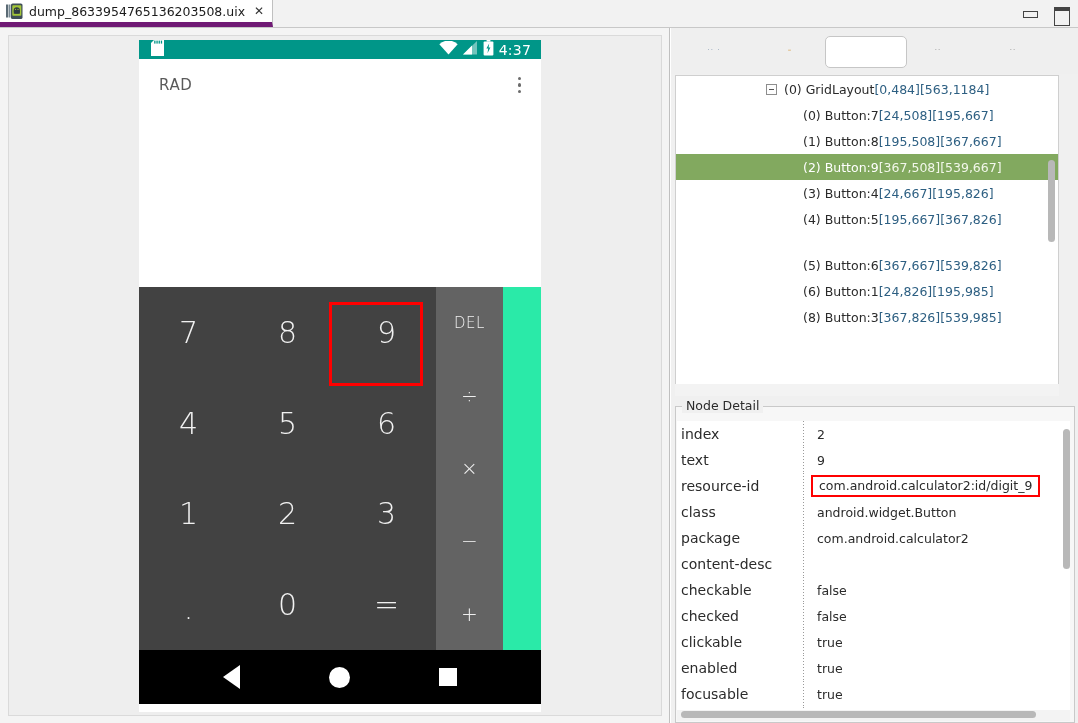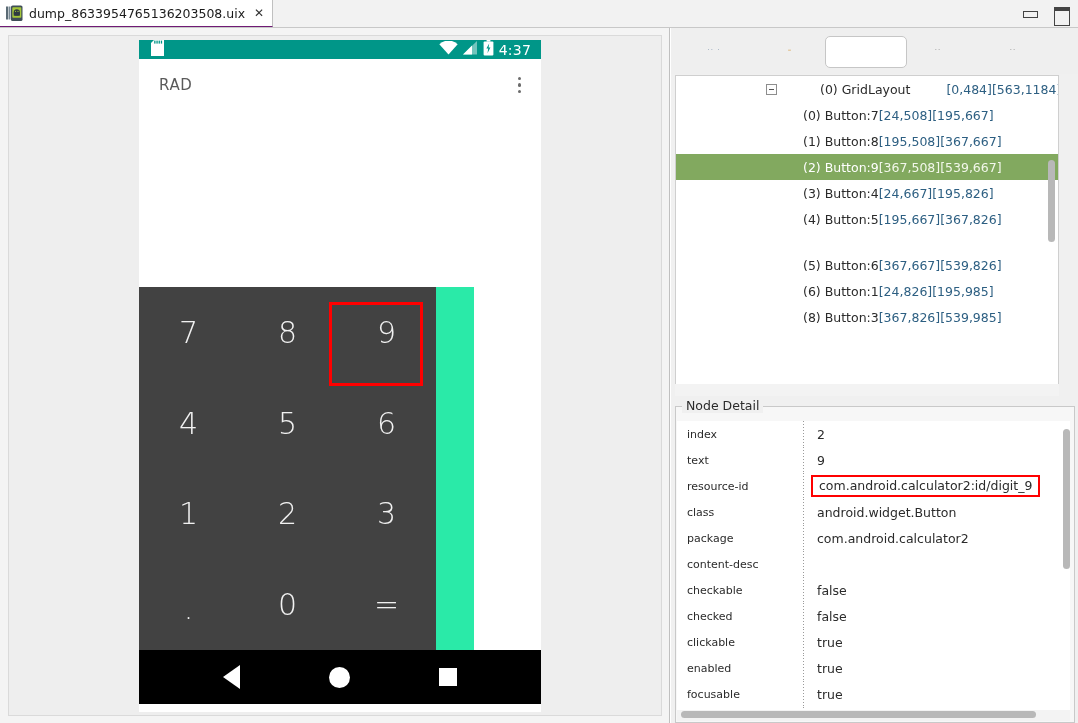--- a/index.html
+++ b/index.html
@@ -16,21 +16,21 @@
     position: absolute; left: 0; top: 0; width: 1078px; height: 28px;
     background: #f2f2f2;
     border-bottom: 1px solid #c8c8c8;
   }
   #tab {
     position: absolute; left: 0; top: 0; height: 27px;
     display: flex; align-items: center; gap: 6px;
     padding: 0 8px 0 6px;
     background: #ffffff;
     border-right: 1px solid #c0c0c0;
-    border-bottom: 1px solid #701a75;
+    border-bottom: 5px solid #701a75;
   }
   #tab .tab-label {
     font-size: 12.5px; color: #1a1a1a; white-space: nowrap;
     font-family: "DejaVu Sans", "Liberation Sans", sans-serif;
   }
   .android-icon { width: 17px; height: 17px; display: block; }
   #tab-close {
     font-size: 12px; color: #333; margin-left: 3px; line-height: 1;
     font-family: "DejaVu Sans", sans-serif;
   }
@@ -200,21 +200,21 @@
   #nd-title {
     position: absolute; left: 6px; top: -9px; background: #f0f0f0;
     font-size: 12.5px; color: #2b2b2b; padding: 0 4px;
   }
   #ndtable {
     position: absolute; left: 1px; top: 14px; width: 393px; height: 300px;
     background: #ffffff; overflow: hidden;
   }
   .ndrow { height: 26px; display: flex; align-items: center; position: relative; }
   .ndkey {
-    width: 126px; padding-left: 10px; font-size: 11px; color: #2b2b2b;
+    width: 126px; padding-left: 4px; font-size: 14px; color: #2b2b2b;
     flex: none;
   }
   .ndsep {
     position: absolute; left: 126px; top: 0; width: 1px; height: 26px;
     background: repeating-linear-gradient(to bottom, #9a9a9a 0 1px, transparent 1px 3px);
   }
   .ndval { padding-left: 14px; font-size: 12.5px; color: #2b2b2b; }
   .ndval.hl {
     border: 2.5px solid #ff0000; padding: 2px 6px; margin-left: 8px;
     display: inline-block; line-height: 1.05;
@@ -316,20 +316,27 @@
           <div class="key">5</div>
           <div class="key">6</div>
           <div class="key">1</div>
           <div class="key">2</div>
           <div class="key">3</div>
           <div class="key dot">.</div>
           <div class="key">0</div>
           <div class="key">=</div>
           <div id="highlight-9"></div>
         </div>
+        <div id="ops">
+          <div class="opkey del">DEL</div>
+          <div class="opkey">÷</div>
+          <div class="opkey">×</div>
+          <div class="opkey">−</div>
+          <div class="opkey">+</div>
+        </div>
         <div id="greenstrip"></div>
       </div>
 
       <div id="navbar">
         <span class="nav-back"></span>
         <span class="nav-home"></span>
         <span class="nav-recent"></span>
       </div>
 
     </div>
@@ -341,21 +348,21 @@
   <div id="toolbar">
     <span class="tb-icon" id="tb-i1">·· ·</span>
     <span class="tb-icon" id="tb-i2">–</span>
     <input id="tb-input" placeholder="" style="">
     <span class="tb-icon" id="tb-i3">··</span>
     <span class="tb-icon" id="tb-i4">··</span>
   </div>
 
   <div id="treewrap">
     <div id="treelist">
-        <div class="trow" style="padding-left: 90px; gap: 36px;">
+        <div class="trow" style="padding-left: 90px;">
           <span class="toggle"></span>
           <span class="lbl">(0) GridLayout </span>
           <span class="bounds">[0,484][563,1184]</span>
         </div>
         <div class="trow" style="padding-left: 127px;">
           <span class="lbl">(0) Button:7 </span>
           <span class="bounds">[24,508][195,667]</span>
         </div>
         <div class="trow" style="padding-left: 127px;">
           <span class="lbl">(1) Button:8 </span>

